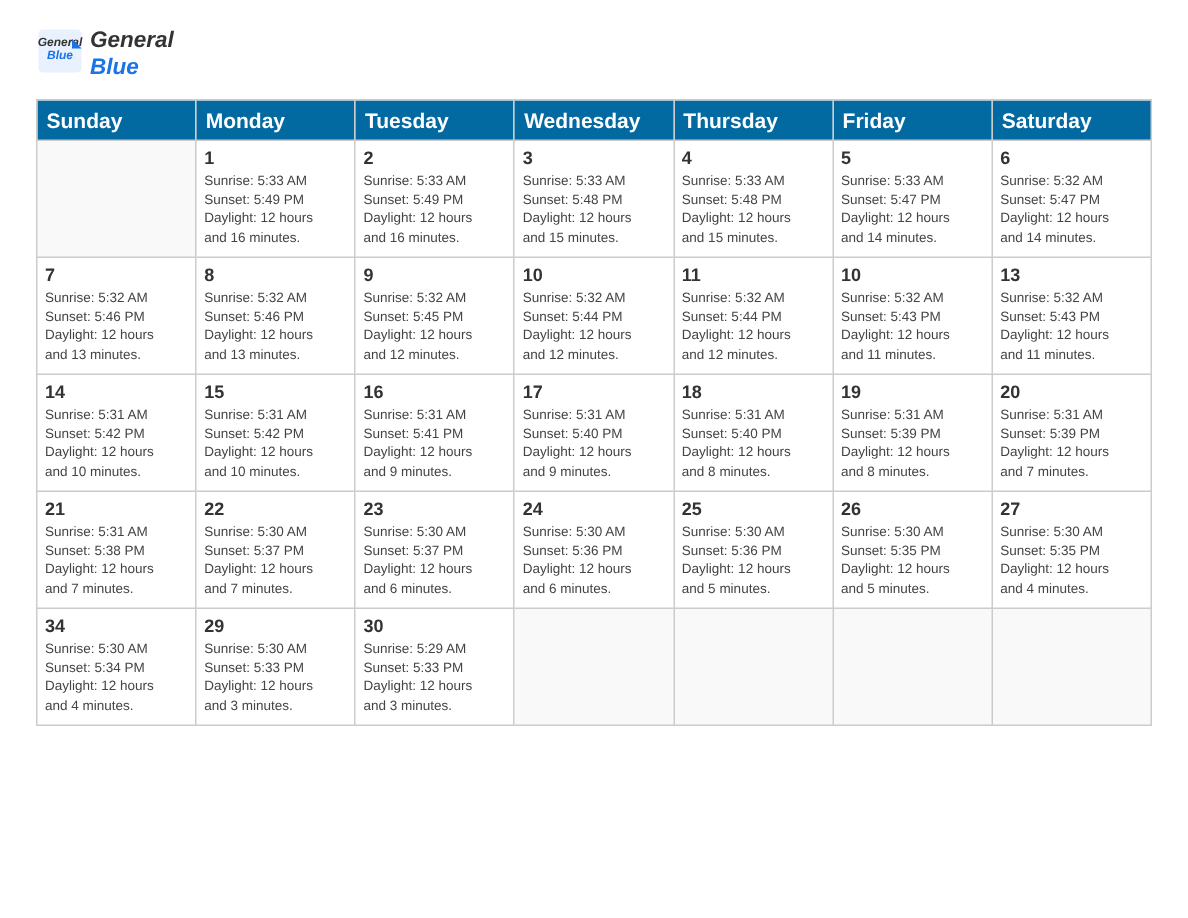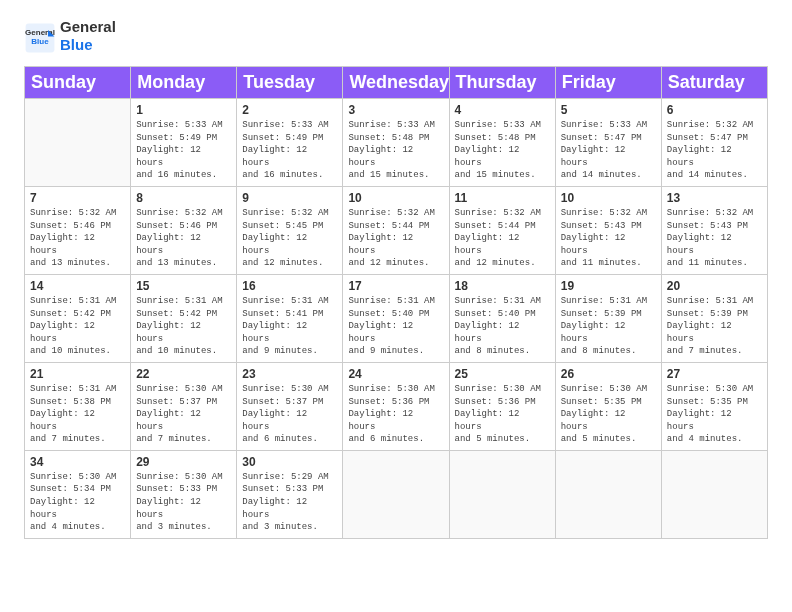--- a/index.html
+++ b/index.html
@@ -16,22 +16,23 @@
       padding: 18px 24px 10px 24px;
     }
     .header {
       display: flex;
       justify-content: space-between;
       align-items: flex-start;
       margin-bottom: 12px;
     }
     .logo {
       display: flex;
-      align-items: flex-end;
+      align-items: flex-start;
       gap: 4px;
+      font-style: italic;
     }
     .logo-text {
       font-size: 15px;
       font-weight: bold;
       color: #333;
       line-height: 1.2;
     }
     .logo-text .blue { color: #1a73e8; }
     .logo-icon {
       width: 32px;
@@ -48,25 +49,25 @@
     .location-title {
       font-size: 14px;
       color: #333;
     }
     table {
       width: 100%;
       border-collapse: collapse;
       table-layout: fixed;
     }
     .day-header {
-      background: #8b5cf6;
+      background: #0369a1;
       color: #fff;
       text-align: left;
       padding: 5px 6px;
-      font-size: 18px;
+      font-size: 14px;
       font-weight: bold;
       border: 1px solid #ccc;
     }
     td {
       vertical-align: top;
       border: 1px solid #ccc;
       padding: 4px 5px;
       font-size: 9.5px;
       color: #333;
       height: 78px;
@@ -75,21 +76,20 @@
       font-size: 12px;
       font-weight: bold;
       color: #333;
       display: block;
       margin-bottom: 2px;
     }
     .day-info {
       font-size: 9px;
       color: #444;
       line-height: 1.4;
-      font-family: Liberation Mono, monospace;
     }
     .empty-cell {
       background: #f9f9f9;
     }
   </style>
 </head>
 <body>
 
 <div class="page">
   <div class="header">

